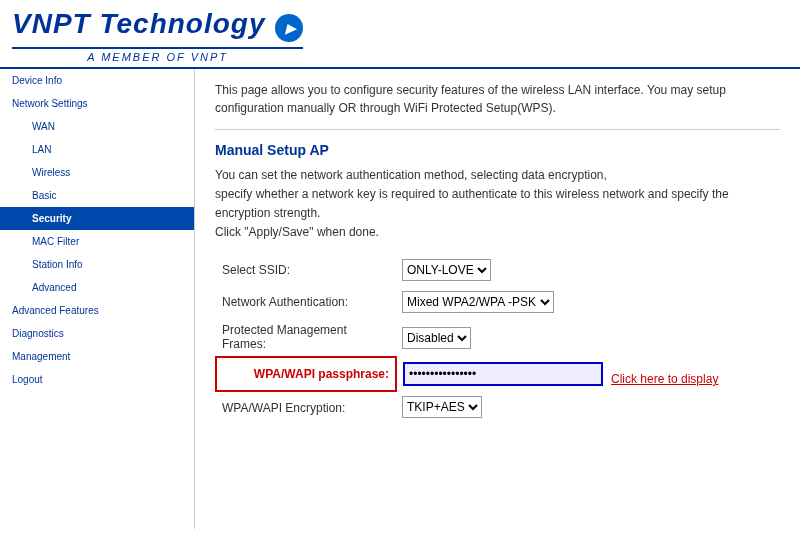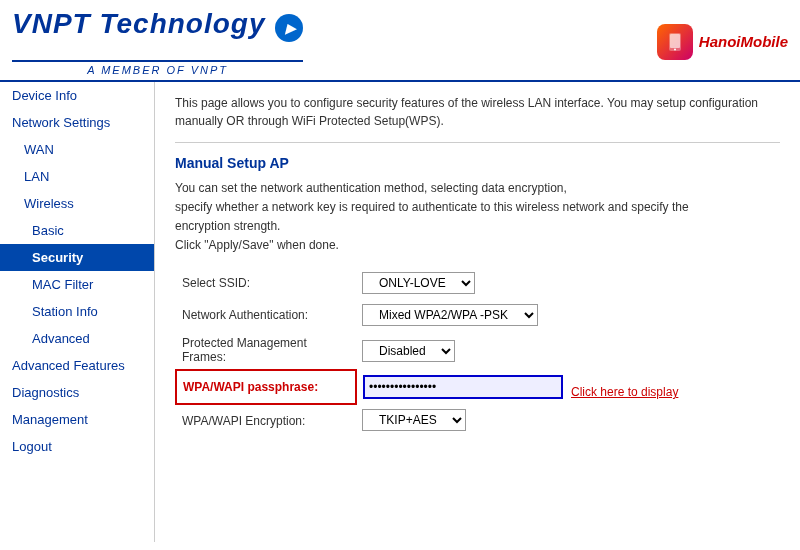--- a/index.html
+++ b/index.html
@@ -44,21 +44,21 @@
       font-size: 14px;
       position: absolute;
       top: 50%;
       left: 55%;
       transform: translate(-50%, -50%);
     }
     .logo-subtitle {
       font-size: 11px;
       color: #003399;
       letter-spacing: 2px;
-      margin-top: 16px;
+      margin-top: 3px;
       border-top: 2px solid #003399;
       padding-top: 2px;
       width: 100%;
       text-align: center;
     }
     .brand-logo {
       display: flex;
       align-items: center;
       gap: 6px;
       font-size: 16px;
@@ -78,39 +78,39 @@
     }
 
     
     .main-layout {
       display: flex;
       height: calc(550px - 90px);
     }
 
     
     .sidebar {
-      width: 155px;
+      width: 195px;
       background: #fff;
       border-right: 1px solid #ccc;
       flex-shrink: 0;
-      font-size: 13px;
+      font-size: 10px;
     }
     .sidebar-item {
       padding: 6px 12px;
       cursor: pointer;
       color: #003399;
       display: block;
     }
     .sidebar-item.active {
       background: #0047ab;
       color: #fff;
       font-weight: bold;
     }
     .sidebar-item.indent {
-      padding-left: 24px;
+      padding-left: 32px;
     }
     .sidebar-item.indent2 {
       padding-left: 32px;
     }
 
     
     .content {
       flex: 1;
       padding: 12px 20px;
       overflow-y: auto;
@@ -145,29 +145,30 @@
       font-size: 12px;
       vertical-align: middle;
     }
     .form-table td:first-child {
       white-space: nowrap;
       color: #333;
       width: 180px;
     }
     select, input[type="text"], input[type="password"] {
       font-size: 12px;
-      padding: 2px 12px;
+      padding: 2px 0;
       border: 1px solid #999;
       background: #fff;
     }
     .passphrase-row td:first-child {
       border: 2px solid #cc0000;
       color: #cc0000;
       font-weight: bold;
       padding: 3px 6px;
+      text-align: right;
     }
     .passphrase-input-wrap {
       display: flex;
       align-items: flex-end;
       gap: 8px;
     }
     .passphrase-input {
       border: 2px solid #0000cc;
       width: 200px;
       padding: 3px 4px;
@@ -183,30 +184,20 @@
 </head>
 <body>
 
 <div class="header">
   <div class="logo-area">
     <div>
       <span style="font-size:28px;font-weight:bold;color:#003399;letter-spacing:1px;">VNPT Technology</span>
       <span class="logo-icon"></span>
     </div>
     <div class="logo-subtitle">A MEMBER OF VNPT</div>
-  </div>
-  <div class="brand-logo">
-    <div class="brand-logo-icon">
-      <svg width="22" height="22" viewBox="0 0 22 22">
-        <rect x="5" y="2" width="12" height="18" rx="2" fill="white" opacity="0.3"></rect>
-        <rect x="6" y="3" width="10" height="14" rx="1" fill="white" opacity="0.6"></rect>
-        <circle cx="11" cy="18.5" r="1" fill="white"></circle>
-      </svg>
-    </div>
-    <span style="color:#cc0000;font-weight:bold;font-size:15px;">HanoiMobile</span>
   </div>
 </div>
 
 <div class="main-layout">
 
   <nav class="sidebar">
     <a class="sidebar-item">Device Info</a>
     <a class="sidebar-item">Network Settings</a>
     <a class="sidebar-item indent">WAN</a>
     <a class="sidebar-item indent">LAN</a>

